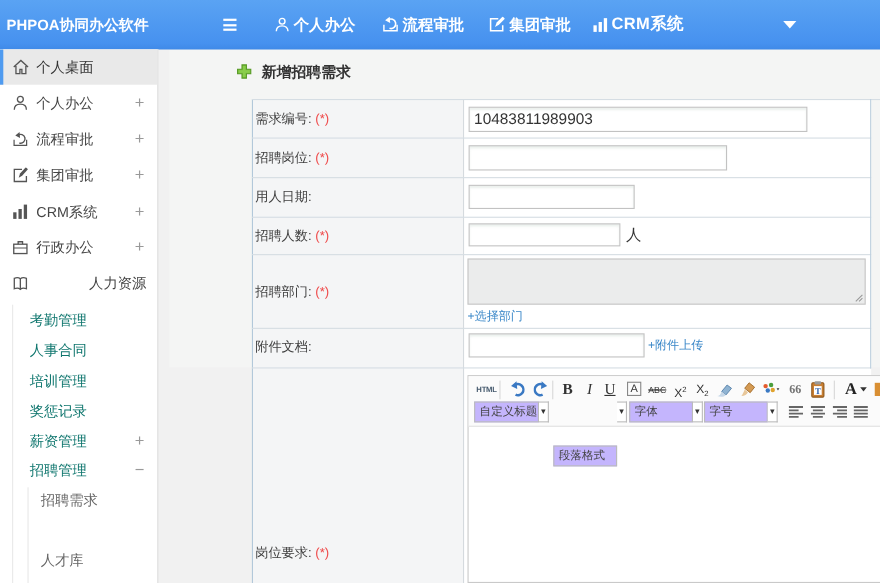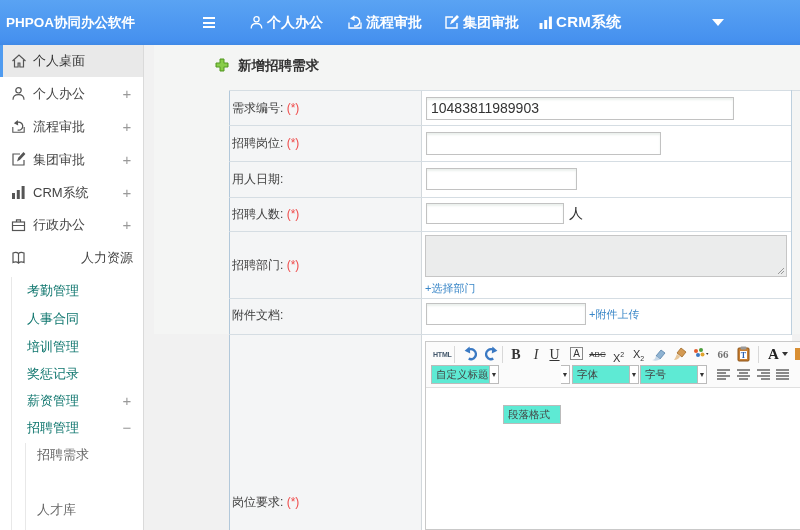--- a/index.html
+++ b/index.html
@@ -12,21 +12,21 @@
   .inp { position:absolute; background:#fff; border:1px solid #c2c2c2; box-shadow:inset 0 2px 2px rgba(90,130,110,0.12); }
   .lnk { position:absolute; color:#3a87c8; font-size:11px; white-space:nowrap; }
   .hnav { position:absolute; top:0; height:45px; line-height:44px; color:#fff; font-size:14px; font-weight:600; white-space:nowrap; }
   .snav { position:absolute; left:0; width:143px; font-size:13px; color:#444; }
   .plusmark { position:absolute; left:119px; width:16px; text-align:center; font-size:15px; color:#999; font-weight:400; }
   .sub1 { left:27px; color:#0f766e; }
   .sub2 { left:37px; color:#666; }
   .rowline { position:absolute; left:229px; width:563px; height:1px; background:#d5dde3; }
   .sep { position:absolute; width:1px; height:17px; background:#d8d8d8; top:346px; }
   .ticon { position:absolute; top:347px; height:15px; line-height:15px; font-size:13px; color:#333; text-align:center; }
-  .ddl { position:absolute; top:365px; height:19px; background:#5eead4; border:1px solid #bbb; font-size:10.5px; color:#444; line-height:17px; padding-left:4px; white-space:nowrap; overflow:hidden; }
+  .ddl { position:absolute; top:365px; height:19px; background:#c4b5fd; border:1px solid #bbb; font-size:10.5px; color:#444; line-height:17px; padding-left:4px; white-space:nowrap; overflow:hidden; }
   .ddc { position:absolute; top:365px; width:9px; height:19px; background:#fff; border:1px solid #bbb; border-left:none; font-size:7px; color:#333; text-align:center; line-height:18px; }
 </style>
 </head>
 <body>
 <div id="app">
 
   <div class="abs" style="left:154px; top:45px; width:646px; height:289px; background:#f4f5f4;"></div>
 
   <div class="abs" style="left:229px; top:90px; width:193px; height:440px; background:#f4f5f6; border-left:1px solid #b2c8da; border-right:1px solid #d2d8dc;"></div>
 

